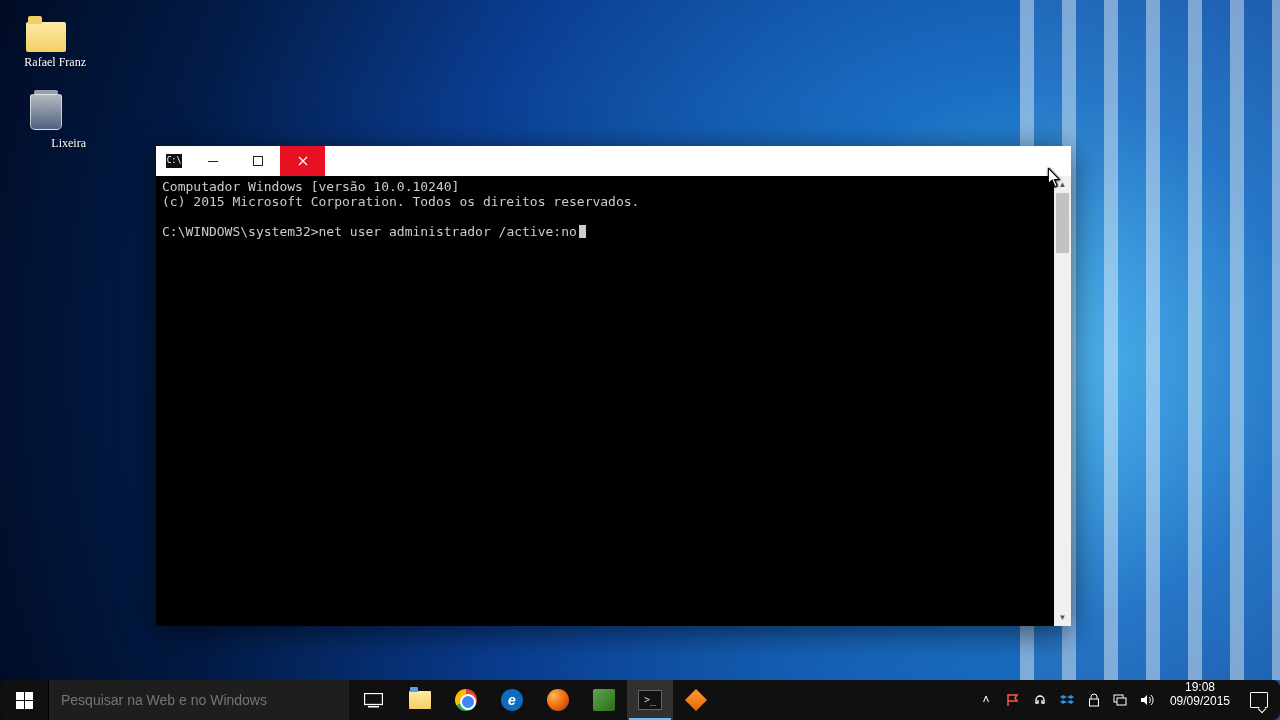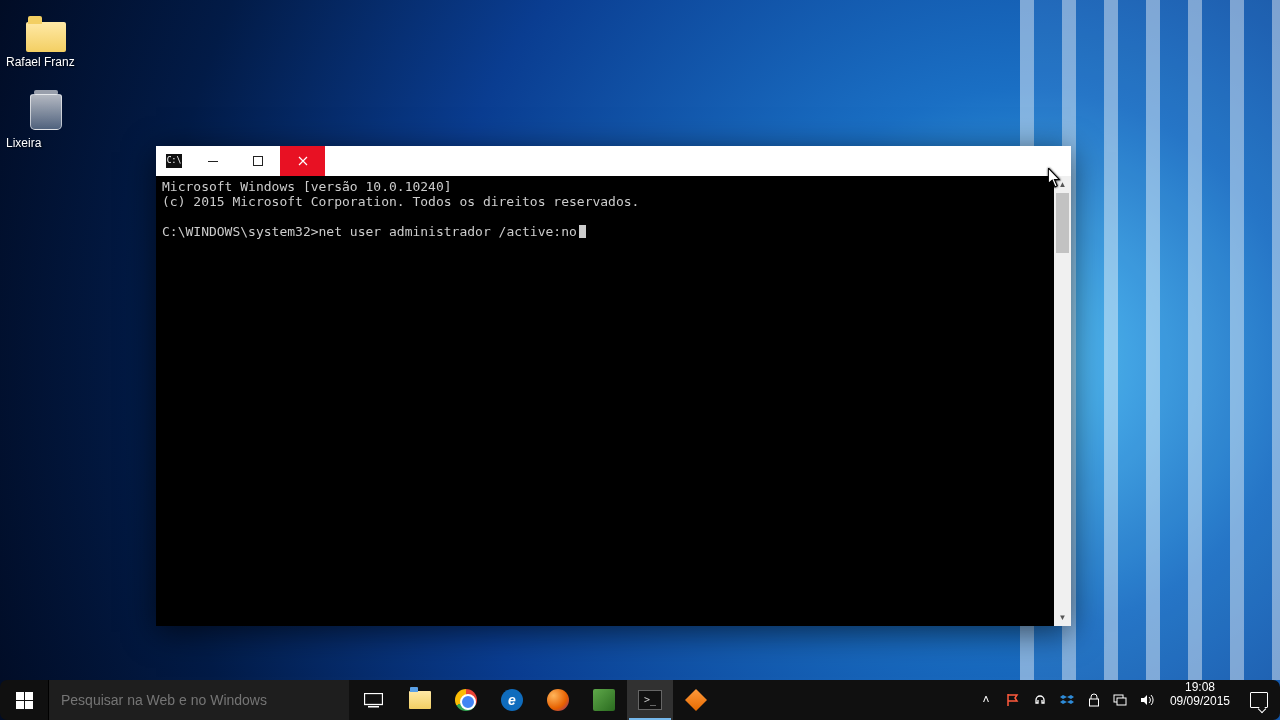--- a/index.html
+++ b/index.html
@@ -1,21 +1,21 @@
 <!DOCTYPE html>
 <html><head>
 <meta charset="utf-8">
 <style>
   html,body{margin:0;padding:0;width:1280px;height:720px;overflow:hidden;font-family:"Segoe UI",Tahoma,sans-serif;font-size:12px;color:#fff;}
   
   .wallpaper{position:absolute;inset:0;background:radial-gradient(circle at 80% 50%, #4bbcf4 0%, #1a6fc4 25%, #0a3d91 55%, #021b47 80%, #010c25 100%);}
   .wallpaper::before{content:"";position:absolute;left:1020px;top:0;width:260px;height:680px;background:repeating-linear-gradient(90deg,rgba(255,255,255,0.45) 0 14px,rgba(255,255,255,0.05) 14px 42px);mix-blend-mode:screen;filter:blur(0.5px);}
   
   .desktop-icons{position:absolute;top:10px;left:6px;width:90px;}
-  .dicon{width:80px;text-align:left;margin-bottom:22px;cursor:default;}
+  .dicon{width:80px;text-align:right;margin-bottom:22px;cursor:default;font-family:Liberation Serif, serif;}
   .dicon .ico{width:42px;height:42px;margin:0 auto 3px;display:flex;align-items:center;justify-content:center;}
   .dicon .lbl{text-shadow:1px 1px 2px rgba(0,0,0,.8);line-height:14px;white-space:pre-line;}
   .folder{width:40px;height:30px;background:linear-gradient(#ffe9a6,#f3cf63);border-radius:2px;position:relative;top:6px;}
   .folder::before{content:"";position:absolute;top:-6px;left:2px;width:14px;height:8px;background:#f3cf63;border-radius:2px 2px 0 0;}
   .pc-shape{width:38px;height:26px;background:linear-gradient(#6ec1ff,#2b74c9);border:2px solid #cfe8ff;border-radius:2px;position:relative;}
   .pc-shape::after{content:"";position:absolute;bottom:-8px;left:10px;width:16px;height:6px;background:#cfe8ff;border-radius:1px;}
   .bin-shape{width:30px;height:34px;background:linear-gradient(rgba(255,255,255,.7),rgba(200,220,240,.4));border:1px solid rgba(255,255,255,.6);border-radius:3px 3px 5px 5px;position:relative;}
   .bin-shape::before{content:"";position:absolute;top:-5px;left:3px;right:3px;height:5px;background:rgba(255,255,255,.6);border-radius:2px;}
   .img-shape{width:34px;height:34px;background:#fff;border:1px solid #79a;position:relative;}
   .img-shape::before{content:"";position:absolute;top:6px;left:6px;right:6px;bottom:6px;background:linear-gradient(#4a90d9,#2b5f9e);}
@@ -97,21 +97,21 @@
           <rect x="0.5" y="0.5" width="9" height="9" fill="none" stroke="#222"></rect>
         </svg>
       </div>
     <div class="wbtn close">
         <svg viewBox="0 0 10 10">
           <path d="M1 1 L9 9 M9 1 L1 9" stroke="#fff" stroke-width="1.2"></path>
         </svg>
       </div>
   </div>
   <div class="term-body">
-    <div class="term"><span>Microsoft Windows [versão 10.0.10240]</span>
+    <div class="term"><span>Computador Windows [versão 10.0.10240]</span>
 <span>(c) 2015 Microsoft Corporation. Todos os direitos reservados.</span>
 
 <span>C:\WINDOWS\system32&gt;</span><span>net user administrador /active:no</span><span class="cursor"></span></div>
     <div class="sbar">
       <div class="arrow up">▲</div>
       <div class="thumb"></div>
       <div class="arrow down">▼</div>
     </div>
   </div>
 </div>

